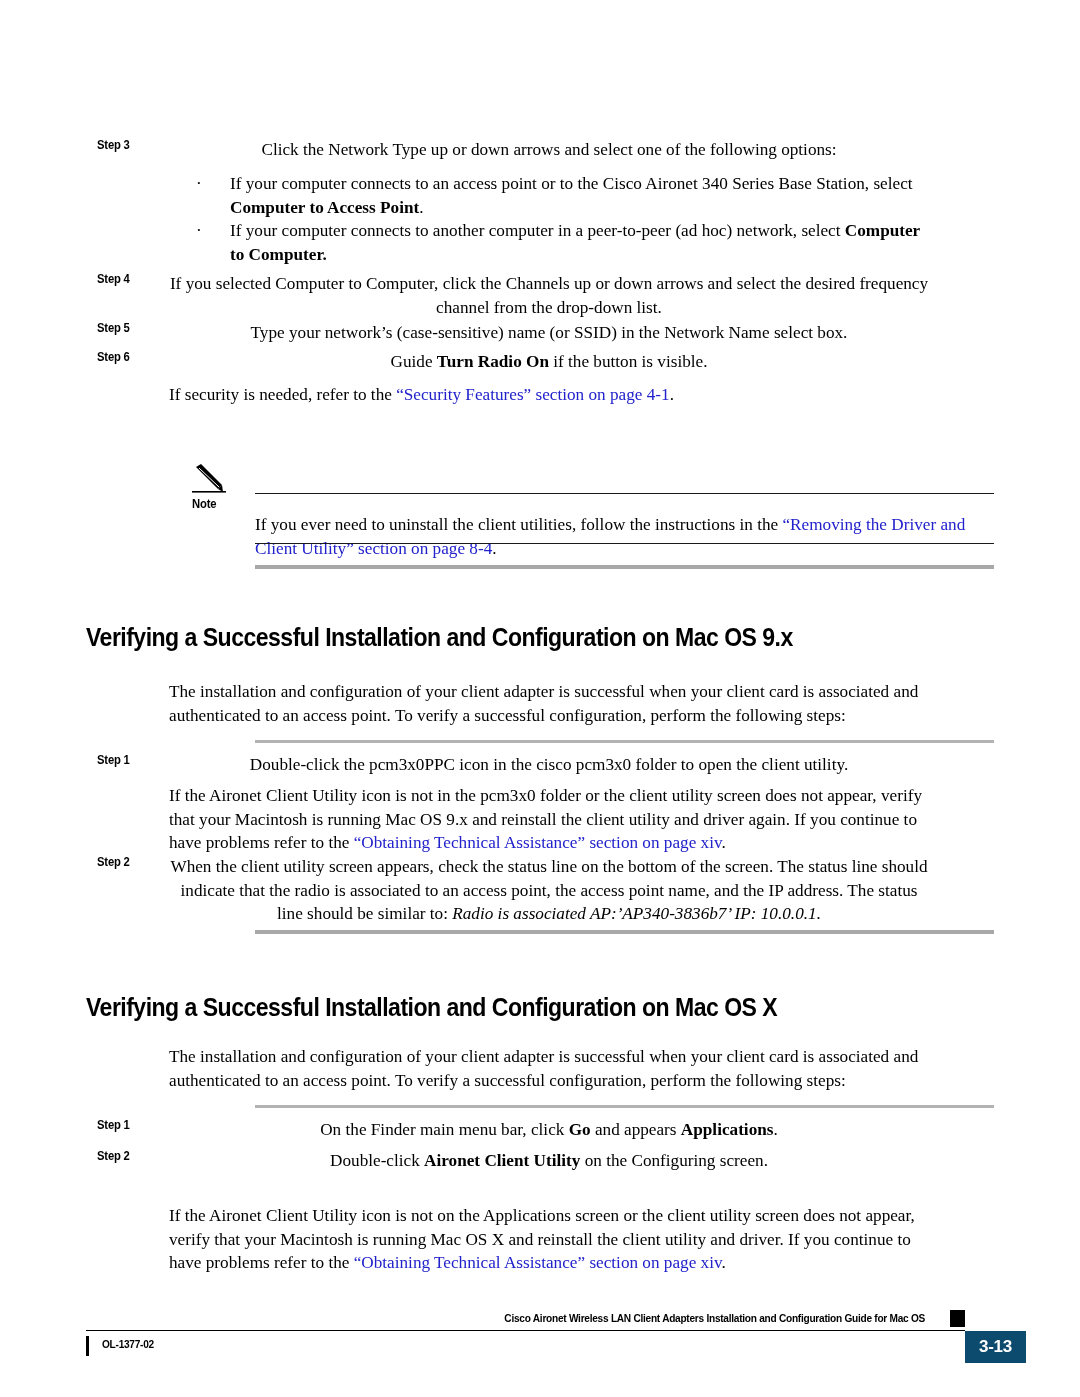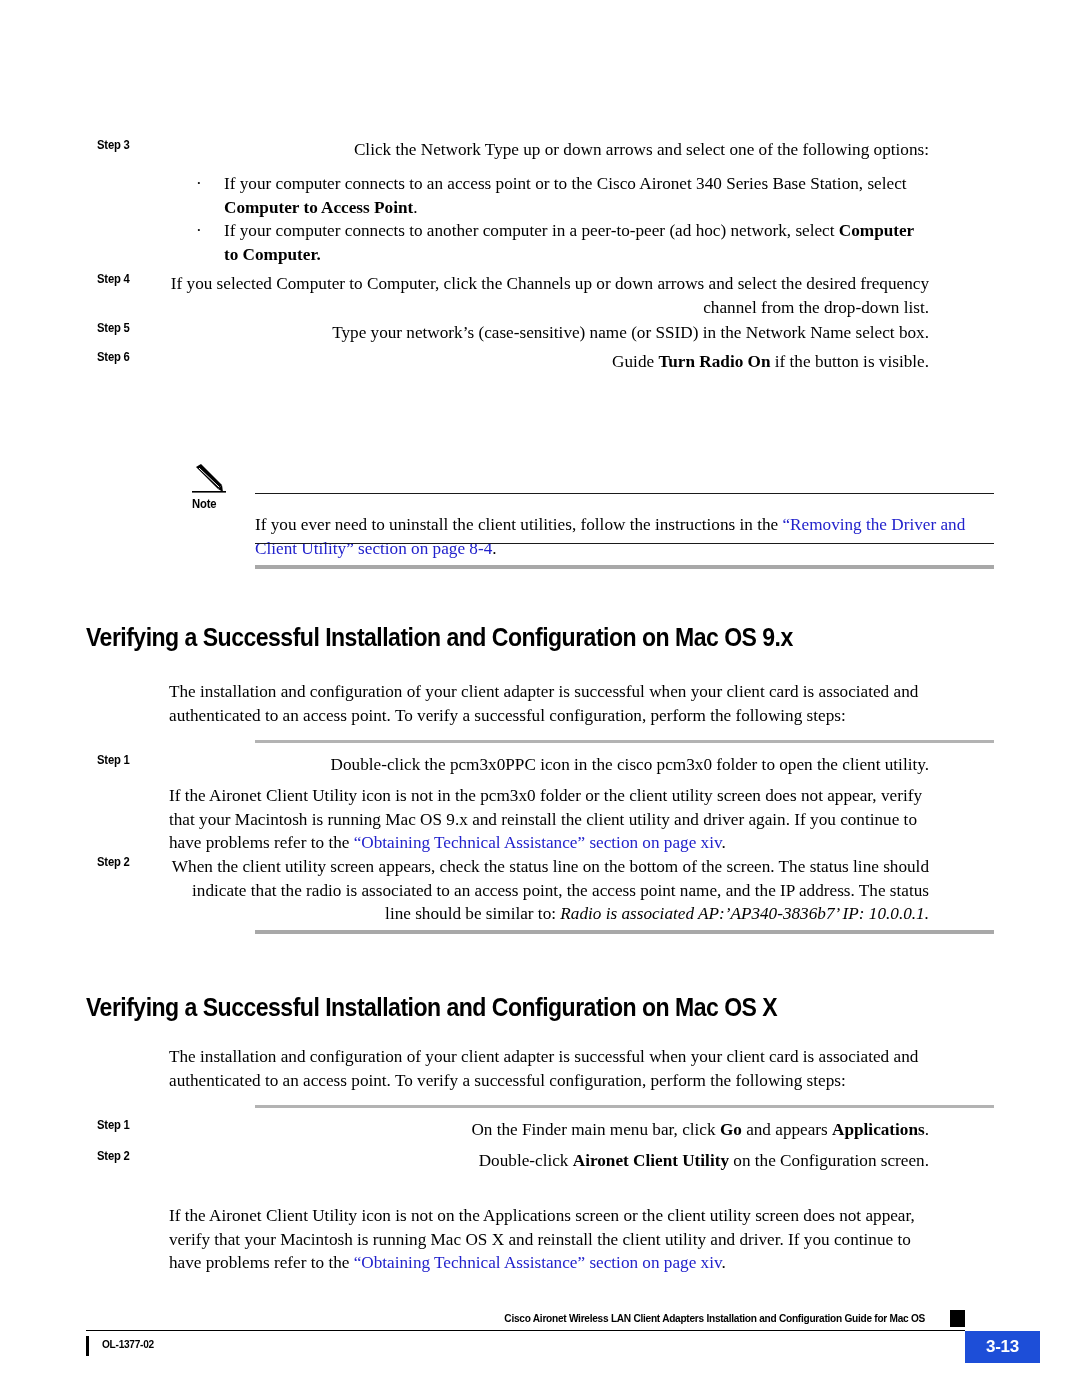--- a/index.html
+++ b/index.html
@@ -93,21 +93,21 @@
     transform-origin: left top;
     white-space: nowrap;
   }
   .step-body {
     position: absolute;
     left: 169px;
     width: 760px;
     font-family: "Liberation Serif", serif;
     font-size: 17.2px;
     line-height: 23.6px;
-    text-align: right;
+    text-align: center;
   }
   .body-text {
     position: absolute;
     left: 169px;
     width: 762px;
     font-family: "Liberation Serif", serif;
     font-size: 17.2px;
     line-height: 23.6px;
   }
   .bullet-row {
@@ -120,21 +120,21 @@
   }
   .bullet-dot {
     position: absolute;
     left: 0px;
     top: 0px;
     font-size: 17.2px;
     line-height: 23.6px;
   }
   .bullet-text {
     position: absolute;
-    left: 28px;
+    left: 34px;
     width: 707px;
   }
 
   b, .bold { font-weight: bold; }
   i, .ital { font-style: italic; }
   .xref { color: #2222CC; }
 
   
   .note-icon {
     position: absolute;
@@ -230,23 +230,23 @@
     font-size: 11.5px;
     letter-spacing: -0.3px;
     transform: scaleX(0.88);
     transform-origin: left top;
     white-space: nowrap;
   }
   .page-number-box {
     position: absolute;
     left: 965px;
     top: 1331px;
-    width: 75px;
+    width: 61px;
     height: 32px;
-    background: #1d4ed8;
+    background: #0c4a6e;
     color: #fff;
     font-family: "Liberation Sans", sans-serif;
     font-weight: bold;
     font-size: 17px;
     letter-spacing: -0.3px;
     display: flex;
     align-items: center;
     justify-content: center;
   }
 </style>
@@ -279,20 +279,23 @@
   <div style="position:absolute; top:321px; left:0; width:1080px;">
     <div class="step-label">Step 5</div>
     <div class="step-body">Type your network’s (case-sensitive) name (or SSID) in the Network Name select box.</div>
   </div>
 
   <div style="position:absolute; top:350px; left:0; width:1080px;">
     <div class="step-label">Step 6</div>
     <div class="step-body"><span>Guide </span><b>Turn Radio On</b><span> if the button is visible.</span></div>
   </div>
 
+  <div class="body-text" style="top:383px;">
+    <span>If security is needed, refer to the </span><span class="xref">“Security Features” section on page 4-1</span><span>.</span>
+  </div>
 
 
   <div class="note-icon">
     <svg width="40" height="30" viewBox="0 0 40 30" xmlns="http://www.w3.org/2000/svg">
       <g>
         <polygon points="4,3 9,0 30,21 26,25" fill="#000"></polygon>
         <polygon points="26,25 30,21 31,28" fill="#000"></polygon>
         <line x1="7" y1="4" x2="27" y2="23" stroke="#fff" stroke-width="1"></line>
         <line x1="5" y1="6" x2="25" y2="25" stroke="#fff" stroke-width="0.8"></line>
       </g>
@@ -335,21 +338,21 @@
 
   <div class="rule-gray-thin" style="left:255px; top:1105px; width:739px;"></div>
 
   <div style="position:absolute; top:1118px; left:0; width:1080px;">
     <div class="step-label">Step 1</div>
     <div class="step-body"><span>On the Finder main menu bar, click </span><b>Go</b><span> and appears </span><b>Applications</b><span>.</span></div>
   </div>
 
   <div style="position:absolute; top:1149px; left:0; width:1080px;">
     <div class="step-label">Step 2</div>
-    <div class="step-body"><span>Double-click </span><b>Aironet Client Utility</b><span> on the Configuration screen.</span></div>
+    <div class="step-body"><span>Double-click </span><b>Aironet Client Utility</b><span> on the Configuring screen.</span></div>
   </div>
 
   <div class="body-text" style="top:1180px;margin-top:24px;">
     <span>If the Aironet Client Utility icon is not on the Applications screen or the client utility screen does not appear, verify that your Macintosh is running Mac OS X and reinstall the client utility and driver. If you continue to have problems refer to the </span><span class="xref">“Obtaining Technical Assistance” section on page xiv</span><span>.</span>
   </div>
 
   <div class="footer-title">Cisco Aironet Wireless LAN Client Adapters Installation and Configuration Guide for Mac OS</div>
   <div class="footer-square"></div>
   <div class="footer-rule"></div>
   <div class="footer-left-bar"></div>

